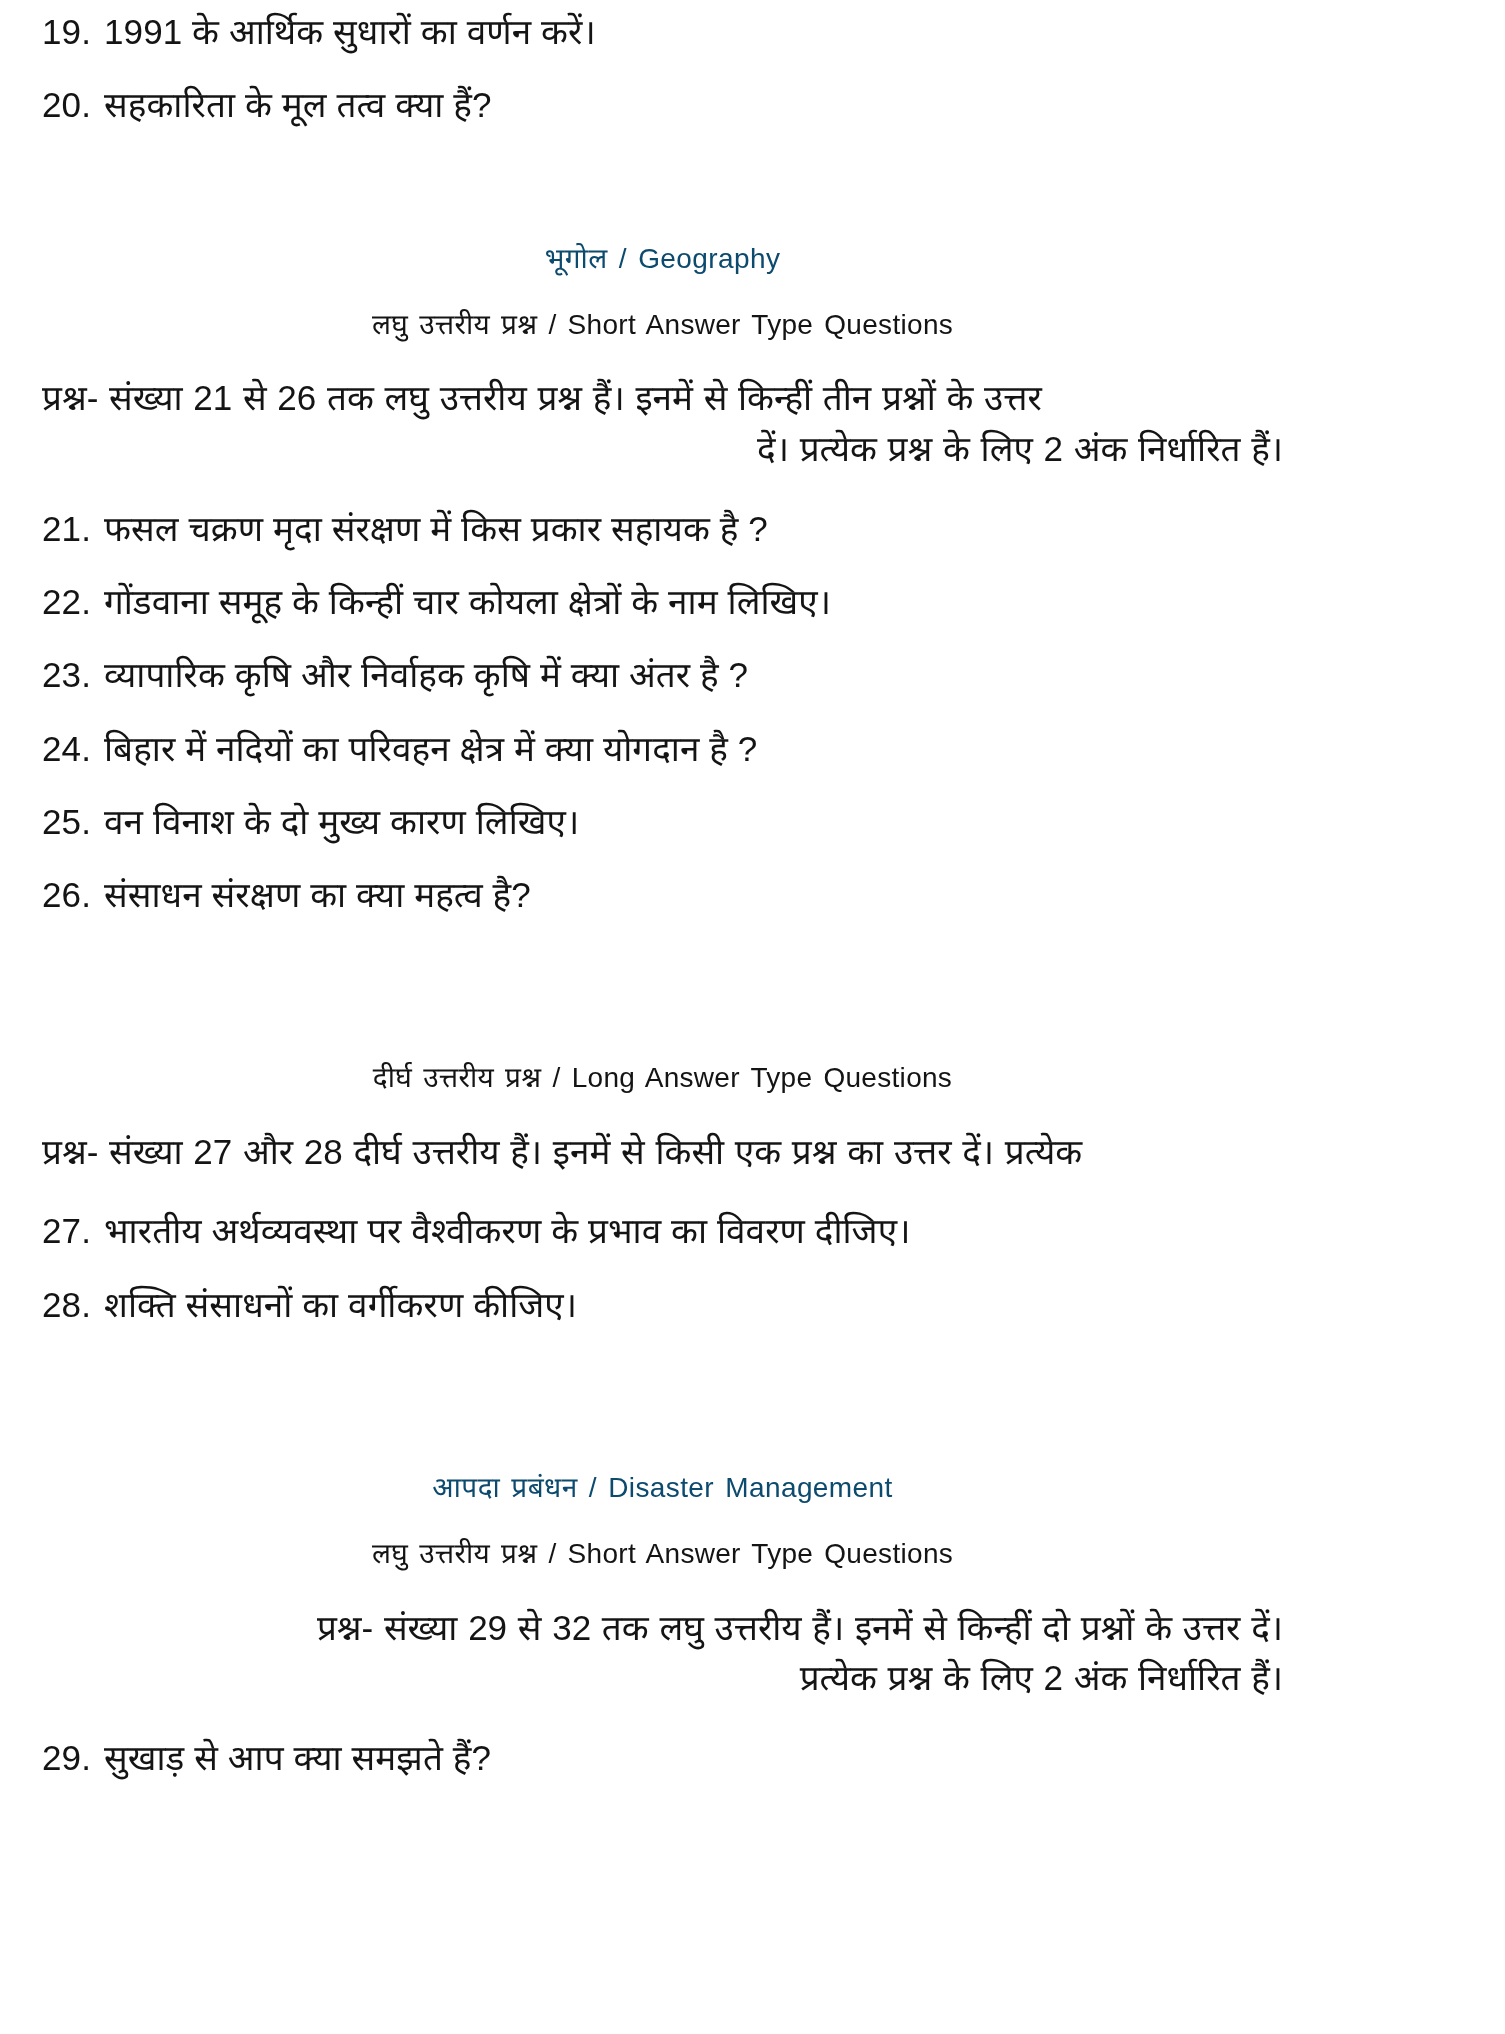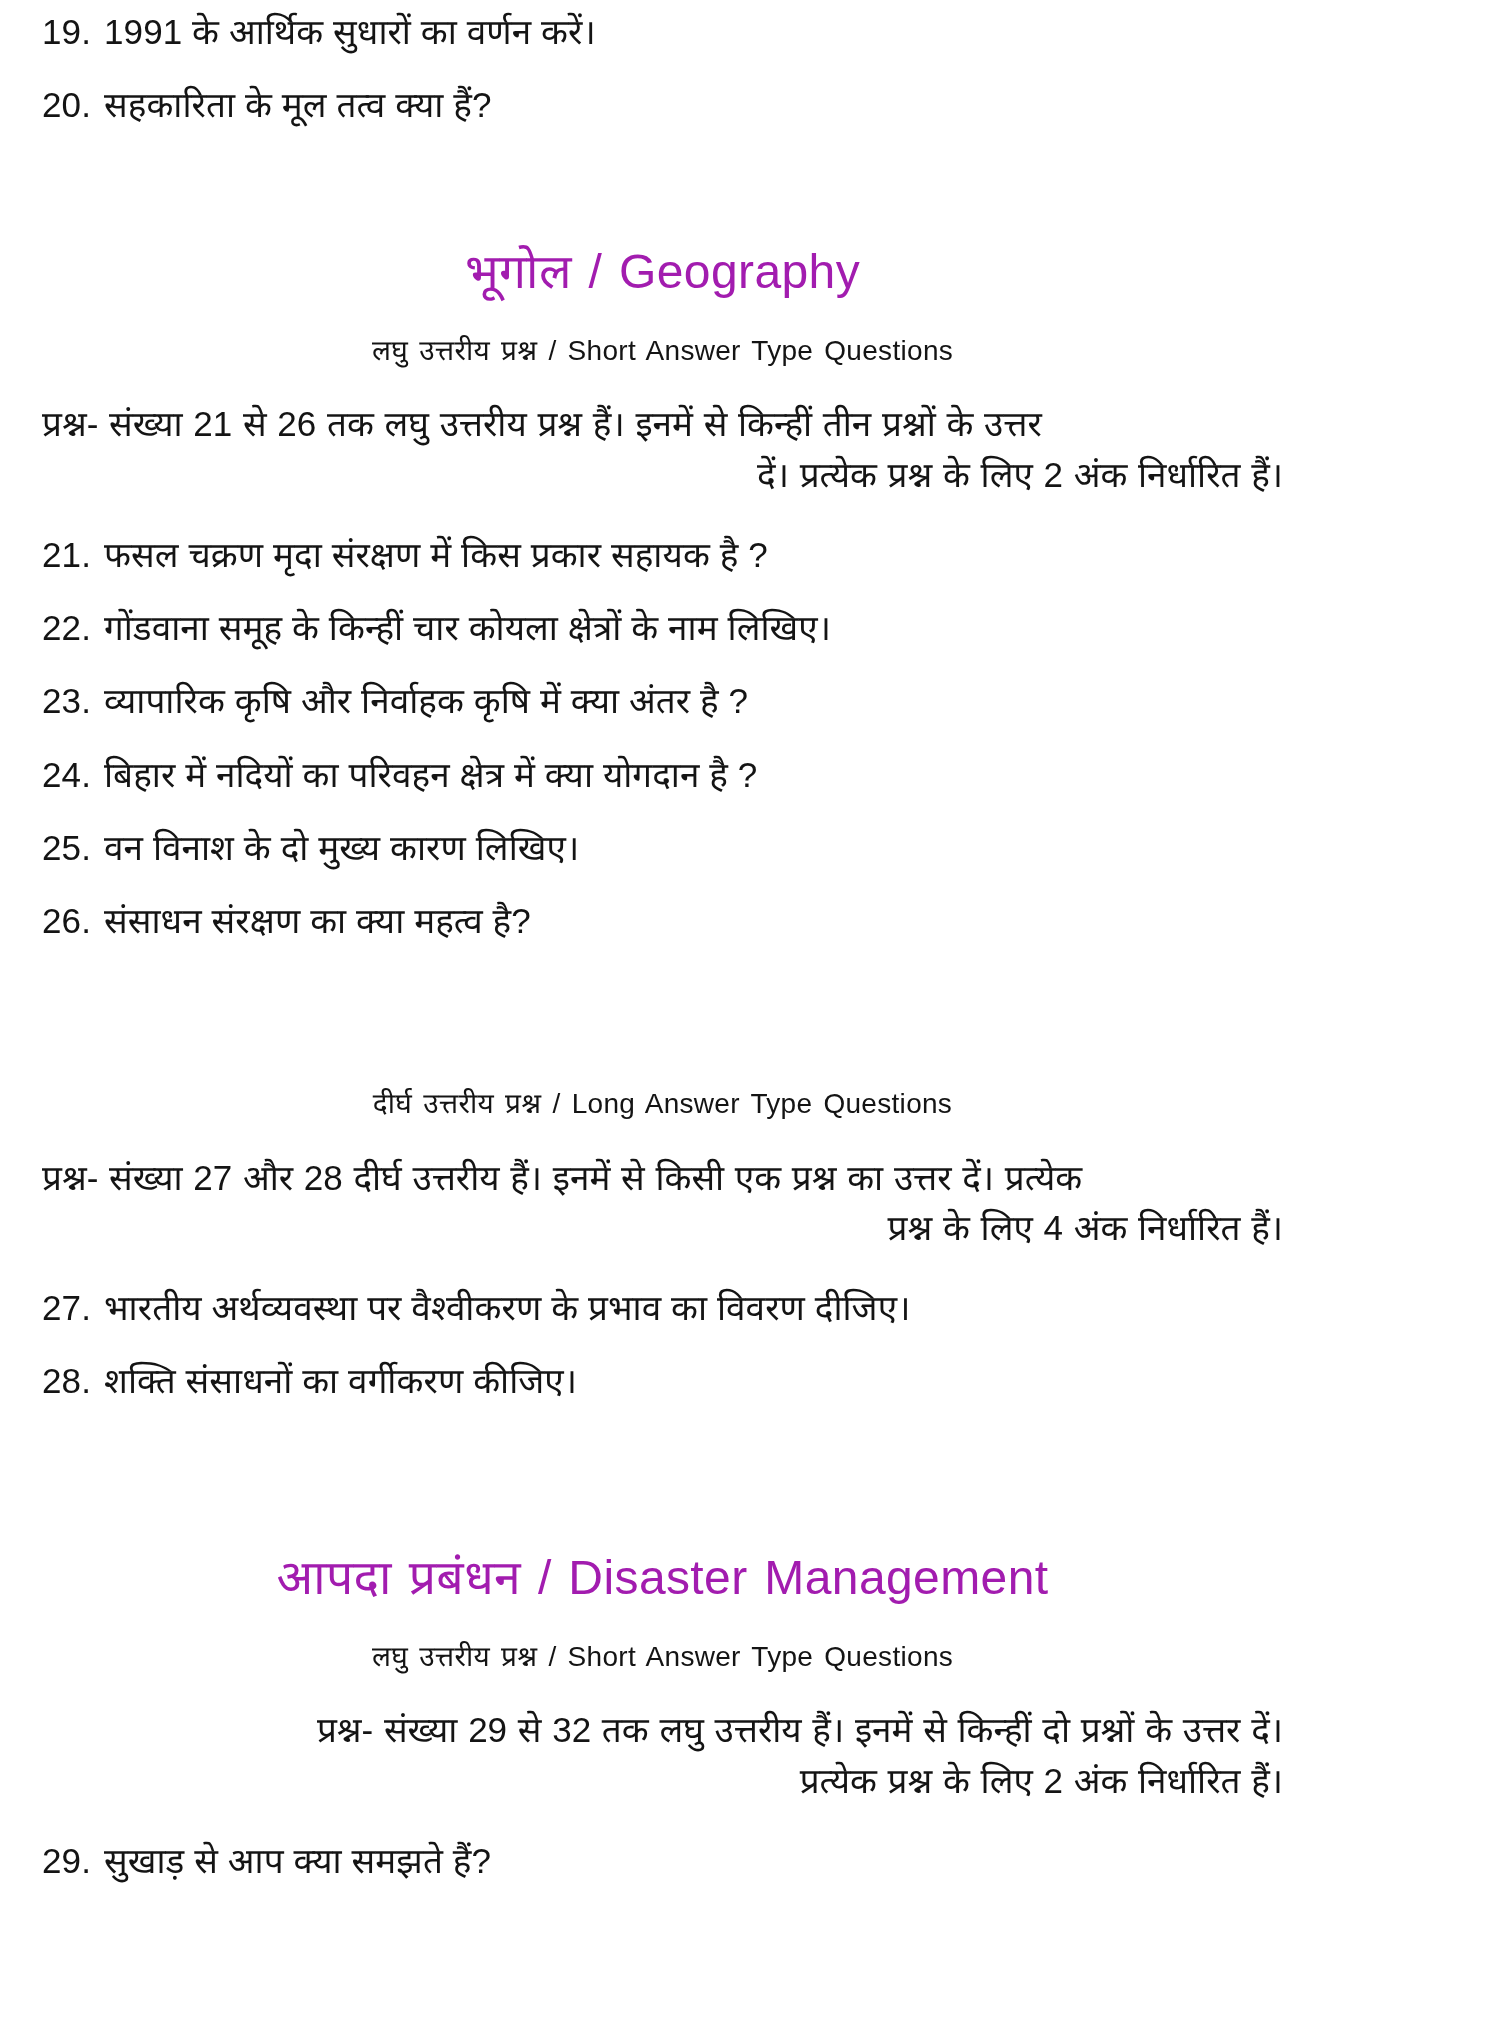--- a/index.html
+++ b/index.html
@@ -38,23 +38,23 @@
     font-size: 35px;
     color: #141414;
   }
   .q-text {
     flex: 1 1 auto;
     font-size: 35px;
     color: #141414;
   }
   .section-title {
     text-align: center;
-    font-size: 48px;
+    font-size: 28px;
     line-height: 1.3;
-    color: #a21caf;
+    color: #0c4a6e;
     margin: 0;
     letter-spacing: 0.4px;
     word-spacing: 3px;
   }
   .section-sub {
     text-align: center;
     font-size: 28px;
     line-height: 1.3;
     color: #141414;
     margin: 0;
@@ -132,21 +132,20 @@
     <span class="q-text">संसाधन संरक्षण का क्या महत्व है?</span>
   </div>
 
   <div class="gap-xl"></div>
 
   <div class="section-sub">दीर्घ उत्तरीय प्रश्न / Long Answer Type Questions</div>
 
   <div class="gap-sm"></div>
 
   <p class="instruction">प्रश्न- संख्या 27 और 28 दीर्घ उत्तरीय हैं। इनमें से किसी एक प्रश्न का उत्तर दें। प्रत्येक</p>
-  <p class="instruction nojustify">प्रश्न के लिए 4 अंक निर्धारित हैं।</p>
 
   <div class="gap-sm"></div>
 
   <div class="q-line">
     <span class="q-num">27.</span>
     <span class="q-text">भारतीय अर्थव्यवस्था पर वैश्वीकरण के प्रभाव का विवरण दीजिए।</span>
   </div>
   <div class="q-line">
     <span class="q-num">28.</span>
     <span class="q-text">शक्ति संसाधनों का वर्गीकरण कीजिए।</span>

